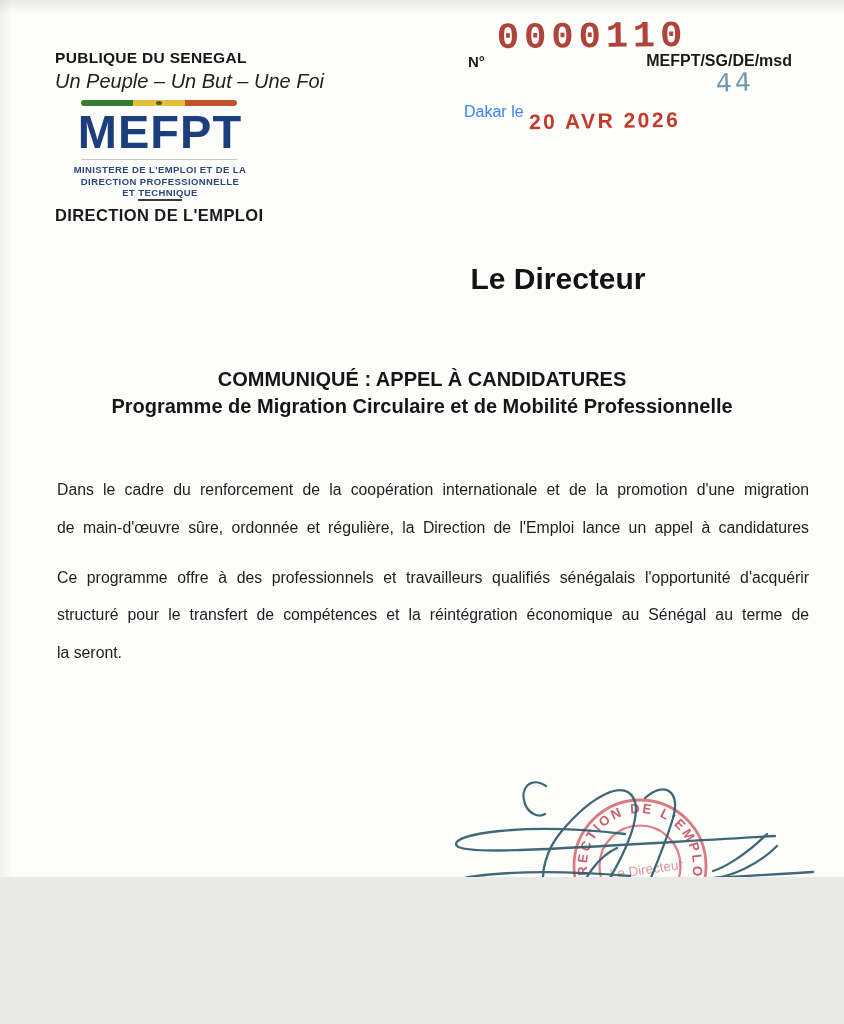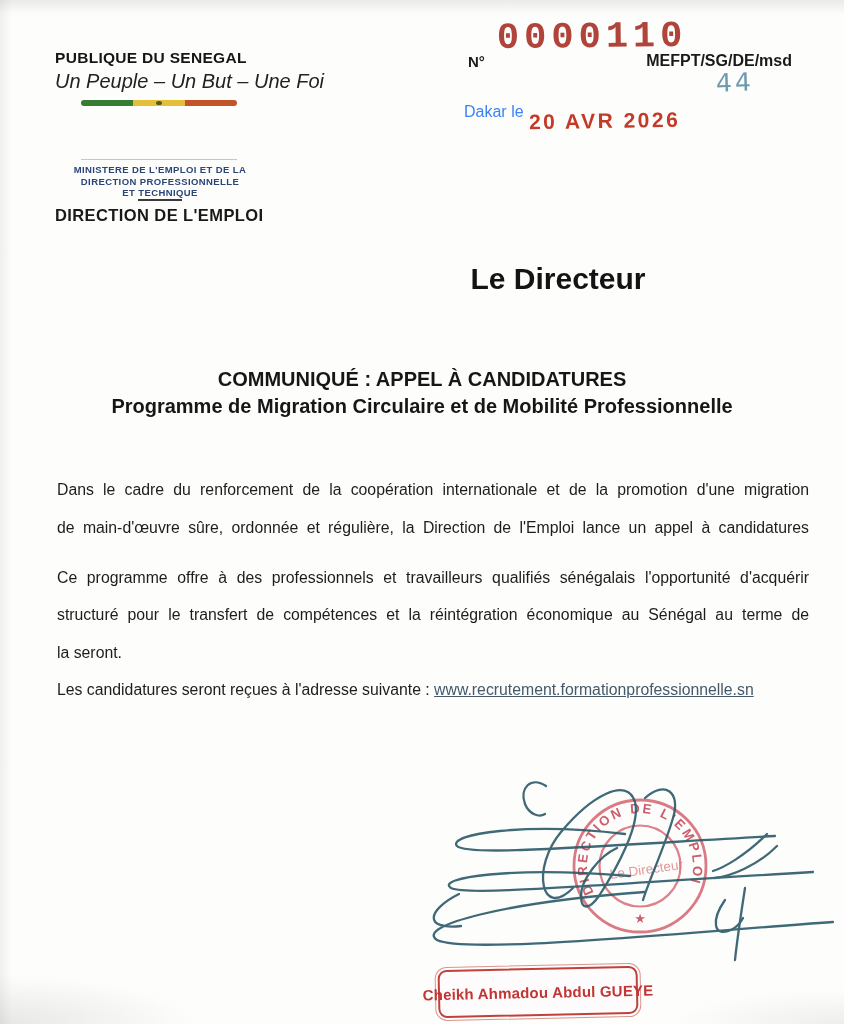--- a/index.html
+++ b/index.html
@@ -3,21 +3,21 @@
 <meta charset="utf-8">
 <style>
   html,body{margin:0;padding:0;}
   body{
     width:844px;height:1024px;
     background:#e9e9e7;
     font-family:"Liberation Sans",sans-serif;
     overflow:hidden;
   }
   .page{
-    position:relative;width:844px;height:1024px;
+    position:relative;width:844px;height:877px;
     background:#fdfdfc;color:#1c1c1c;overflow:hidden;
   }
   
   .shade{position:absolute;pointer-events:none;}
   .shade.top{left:0;top:0;width:844px;height:14px;
     background:linear-gradient(180deg,rgba(120,120,118,.14),rgba(120,120,118,0));}
   .shade.left{left:0;top:0;width:12px;height:1024px;
     background:linear-gradient(90deg,rgba(120,120,118,.10),rgba(120,120,118,0));}
   .shade.bottomleft{left:0;top:955px;width:230px;height:69px;
     background:radial-gradient(120% 100% at 0% 100%,rgba(130,130,128,.18),rgba(130,130,128,0) 70%);}
@@ -85,20 +85,21 @@
 
   <div class="republic">PUBLIQUE DU SENEGAL</div>
   <div class="motto">Un Peuple – Un But – Une Foi</div>
   <div class="flagbar">
     <div class="seg green"></div>
     <div class="seg yellow">
         <div class="dot"></div>
       </div>
     <div class="seg red"></div>
   </div>
+  <div class="acronym">MEFPT</div>
   <div class="logo-rule"></div>
   <div class="ministry">
     <div>MINISTERE DE L'EMPLOI ET DE LA</div>
     <div>DIRECTION PROFESSIONNELLE</div>
     <div>ET TECHNIQUE</div>
   </div>
   <div class="short-rule"></div>
   <div class="direction">DIRECTION DE L'EMPLOI</div>
 
   <div class="serial">0000110</div>
@@ -114,21 +115,20 @@
     <div class="s2">Programme de Migration Circulaire et de Mobilité Professionnelle</div>
   </div>
 
   <div class="bodytext">
     <div class="bl jl">Dans le cadre du renforcement de la coopération internationale et de la promotion d'une migration</div>
     <div class="bl jl">de main-d'œuvre sûre, ordonnée et régulière, la Direction de l'Emploi lance un appel à candidatures</div>
     <div class="gap"></div>
     <div class="bl jl">Ce programme offre à des professionnels et travailleurs qualifiés sénégalais l'opportunité d'acquérir</div>
     <div class="bl jl">structuré pour le transfert de compétences et la réintégration économique au Sénégal au terme de</div>
     <div class="bl">la seront.</div>
-    <div class="bl"><span>Les candidatures seront reçues à l'adresse suivante : </span><a class="link">www.recrutement.formationprofessionnelle.sn</a></div>
   </div>
 
   <svg class="sig-svg" viewBox="0 0 425 210">
 
     <g opacity="0.88">
       <circle cx="225" cy="94" r="66" fill="none" stroke="#cf4e5c" stroke-width="2.8" opacity="0.85"></circle>
       <circle cx="225" cy="94" r="40.5" fill="none" stroke="#cf4e5c" stroke-width="2.2" opacity="0.8"></circle>
       <defs>
         <path id="ringPath" d="M 179.1 120.5 A 53 53 0 1 1 270.9 120.5" fill="none"></path>
       </defs>

